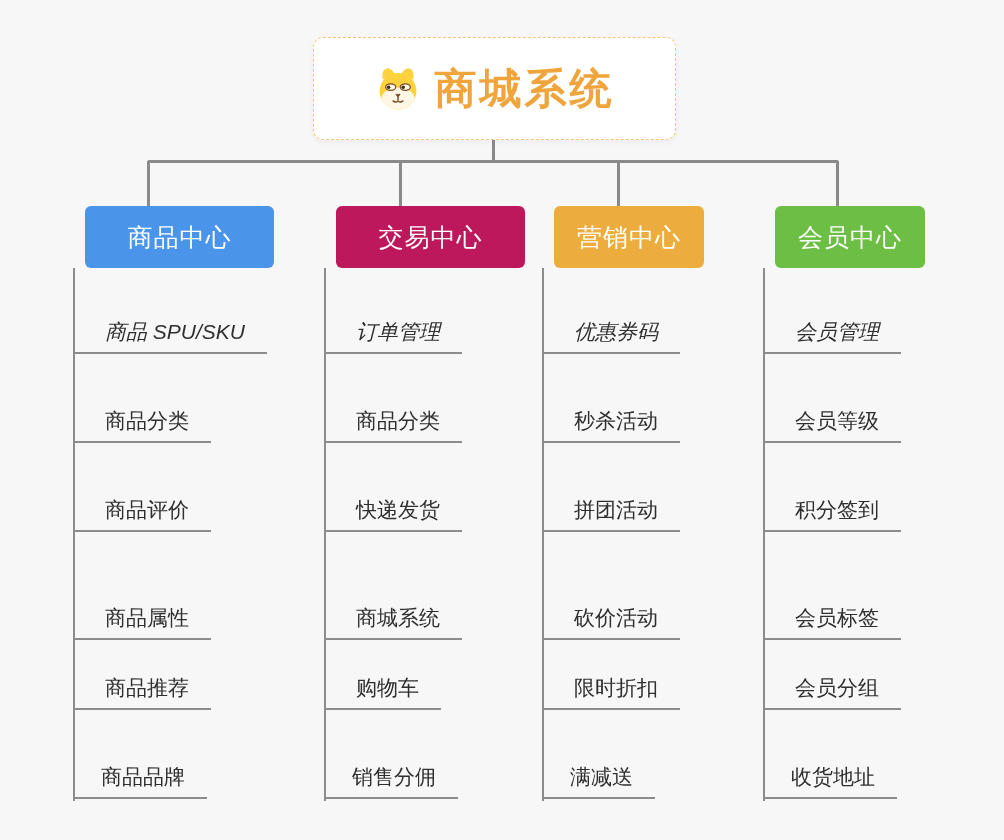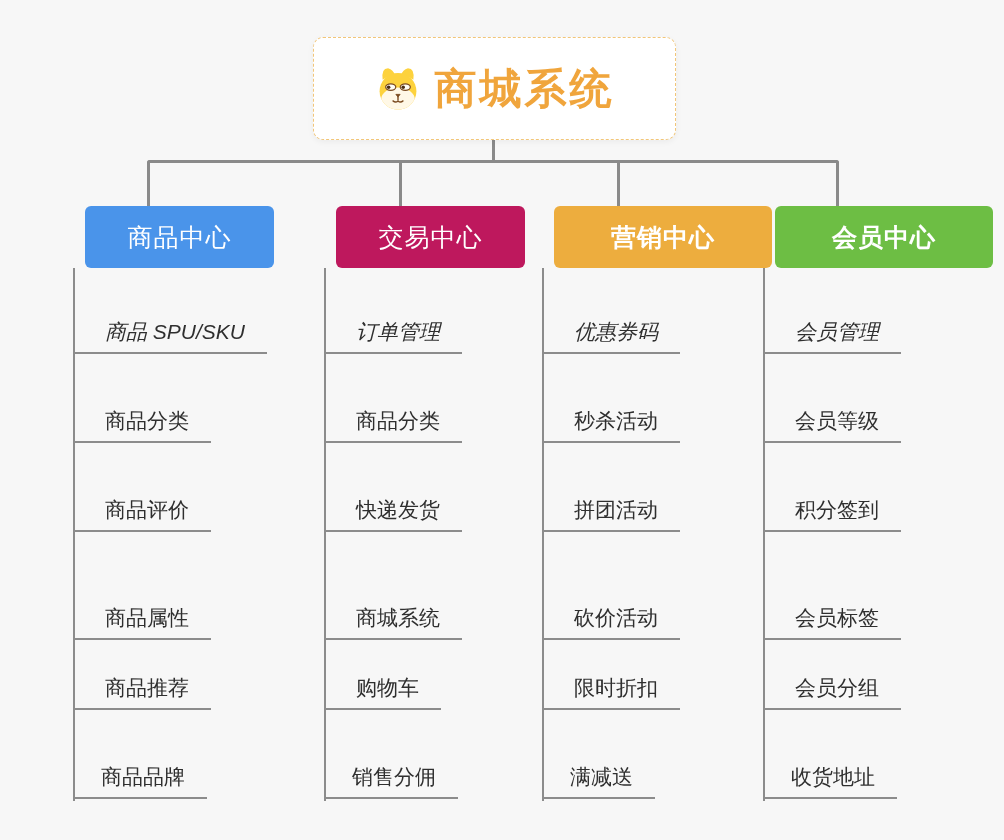--- a/index.html
+++ b/index.html
@@ -51,21 +51,21 @@
 
   .branch-header {
     position:absolute; left:0; top:0; height:62px;
     border-radius:6px;
     color:#ffffff; font-size:25px; letter-spacing:1px;
     display:flex; align-items:center; justify-content:center;
     cursor:pointer;
     margin-left:29px;
   }
   .branch-0 .branch-header, .branch-1 .branch-header { width:189px; }
-  .branch-2 .branch-header, .branch-3 .branch-header { width:218px;font-weight:bold; }
+  .branch-2 .branch-header, .branch-3 .branch-header { width:150px; }
 
   .branch-spine {
     position:absolute; left:17px; top:62px; width:2px; height:533px;
     background:#8c8c8c;
   }
 
   .leaf {
     position:absolute; left:17px;
     font-size:21px; color:#2f2f2f; line-height:28px;
     white-space:nowrap;

